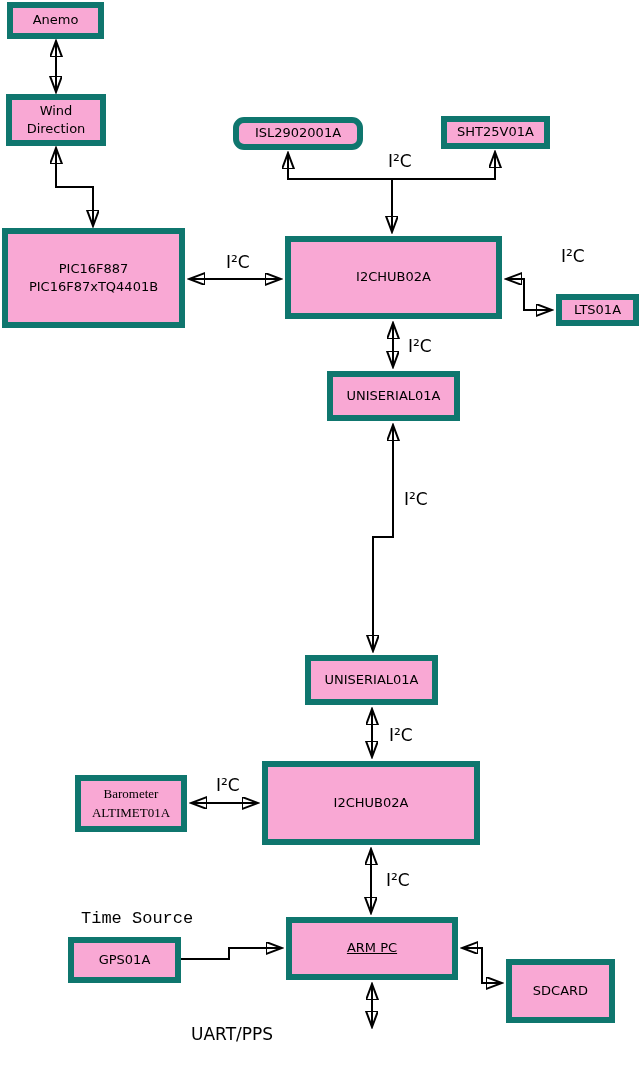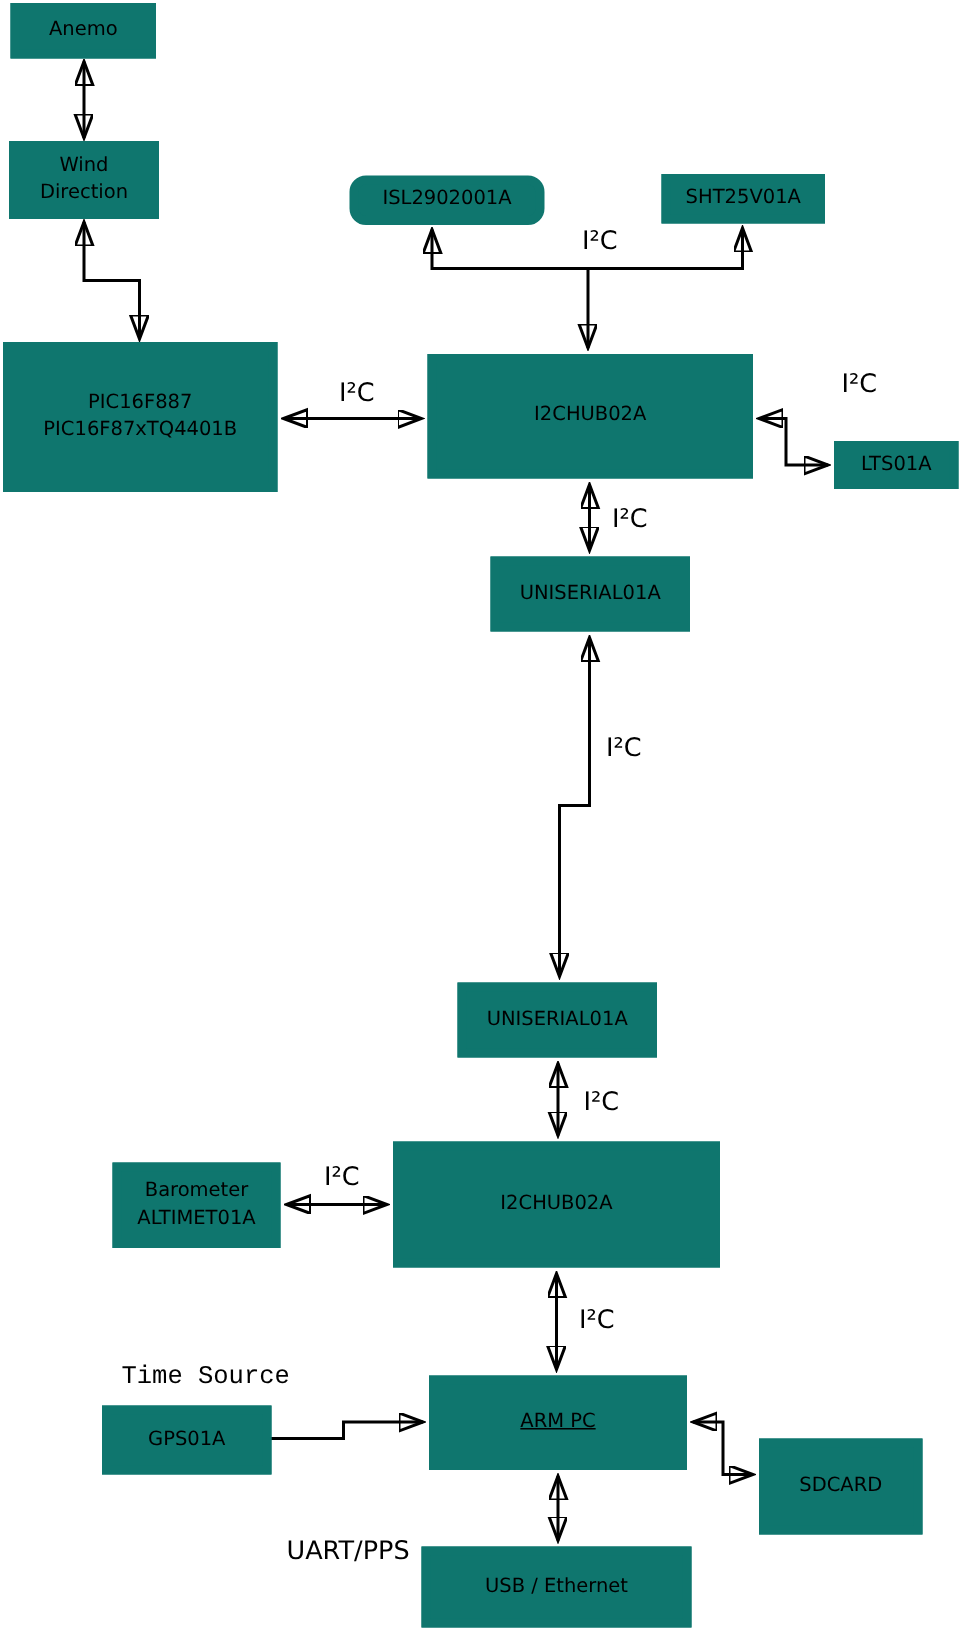--- a/index.html
+++ b/index.html
@@ -9,21 +9,21 @@
     height: 1089px;
     background: #ffffff;
     color: #000000;
     font-family: "DejaVu Sans", "Liberation Sans", sans-serif;
     overflow: hidden;
   }
   .box {
     position: absolute;
     box-sizing: border-box;
     border: 6px solid #0f766e;
-    background: #0f766e;
+    background: #f9a8d4;
     display: flex;
     align-items: center;
     justify-content: center;
     text-align: center;
     font-size: 13px;
     line-height: 1.4;
     white-space: pre-line;
     z-index: 2;
   }
   .lbl {
@@ -77,26 +77,25 @@
 Direction</div>
   <div class="box" style="left:2px;   top:228px;  width:183px; height:100px;">PIC16F887
 PIC16F87xTQ4401B</div>
   <div class="box" style="left:233px; top:117px;  width:130px; height:33px;border-radius:11px;">ISL2902001A</div>
   <div class="box" style="left:441px; top:116px;  width:109px; height:33px;">SHT25V01A</div>
   <div class="box" style="left:285px; top:236px;  width:217px; height:83px;">I2CHUB02A</div>
   <div class="box" style="left:556px; top:294px;  width:83px;  height:32px;">LTS01A</div>
   <div class="box" style="left:327px; top:371px;  width:133px; height:50px;">UNISERIAL01A</div>
   <div class="box" style="left:305px; top:655px;  width:133px; height:50px;">UNISERIAL01A</div>
   <div class="box" style="left:262px; top:761px;  width:218px; height:84px;">I2CHUB02A</div>
-  <div class="box" style="left:75px;  top:775px;  width:112px; height:57px;">Barometer
+  <div class="box" style="left:75px;  top:775px;  width:112px; height:57px;font-family:Liberation Serif, serif;">Barometer
 ALTIMET01A</div>
   <div class="box" style="left:68px;  top:937px;  width:113px; height:46px;">GPS01A</div>
   <div class="box" style="left:286px; top:917px;  width:172px; height:63px;text-decoration:underline;">ARM PC</div>
   <div class="box" style="left:506px; top:959px;  width:109px; height:64px;">SDCARD</div>
-  <div class="box" style="left:281px; top:1031px; width:180px; height:54px;">USB / Ethernet</div>
 
   <div class="lbl" style="left:388px; top:151px;">I²C</div>
   <div class="lbl" style="left:226px; top:252px;">I²C</div>
   <div class="lbl" style="left:561px; top:246px;">I²C</div>
   <div class="lbl" style="left:408px; top:336px;">I²C</div>
   <div class="lbl" style="left:404px; top:489px;">I²C</div>
   <div class="lbl" style="left:389px; top:725px;">I²C</div>
   <div class="lbl" style="left:216px; top:775px;">I²C</div>
   <div class="lbl" style="left:386px; top:870px;">I²C</div>
   <div class="lbl" style="left:191px; top:1024px;">UART/PPS</div>

